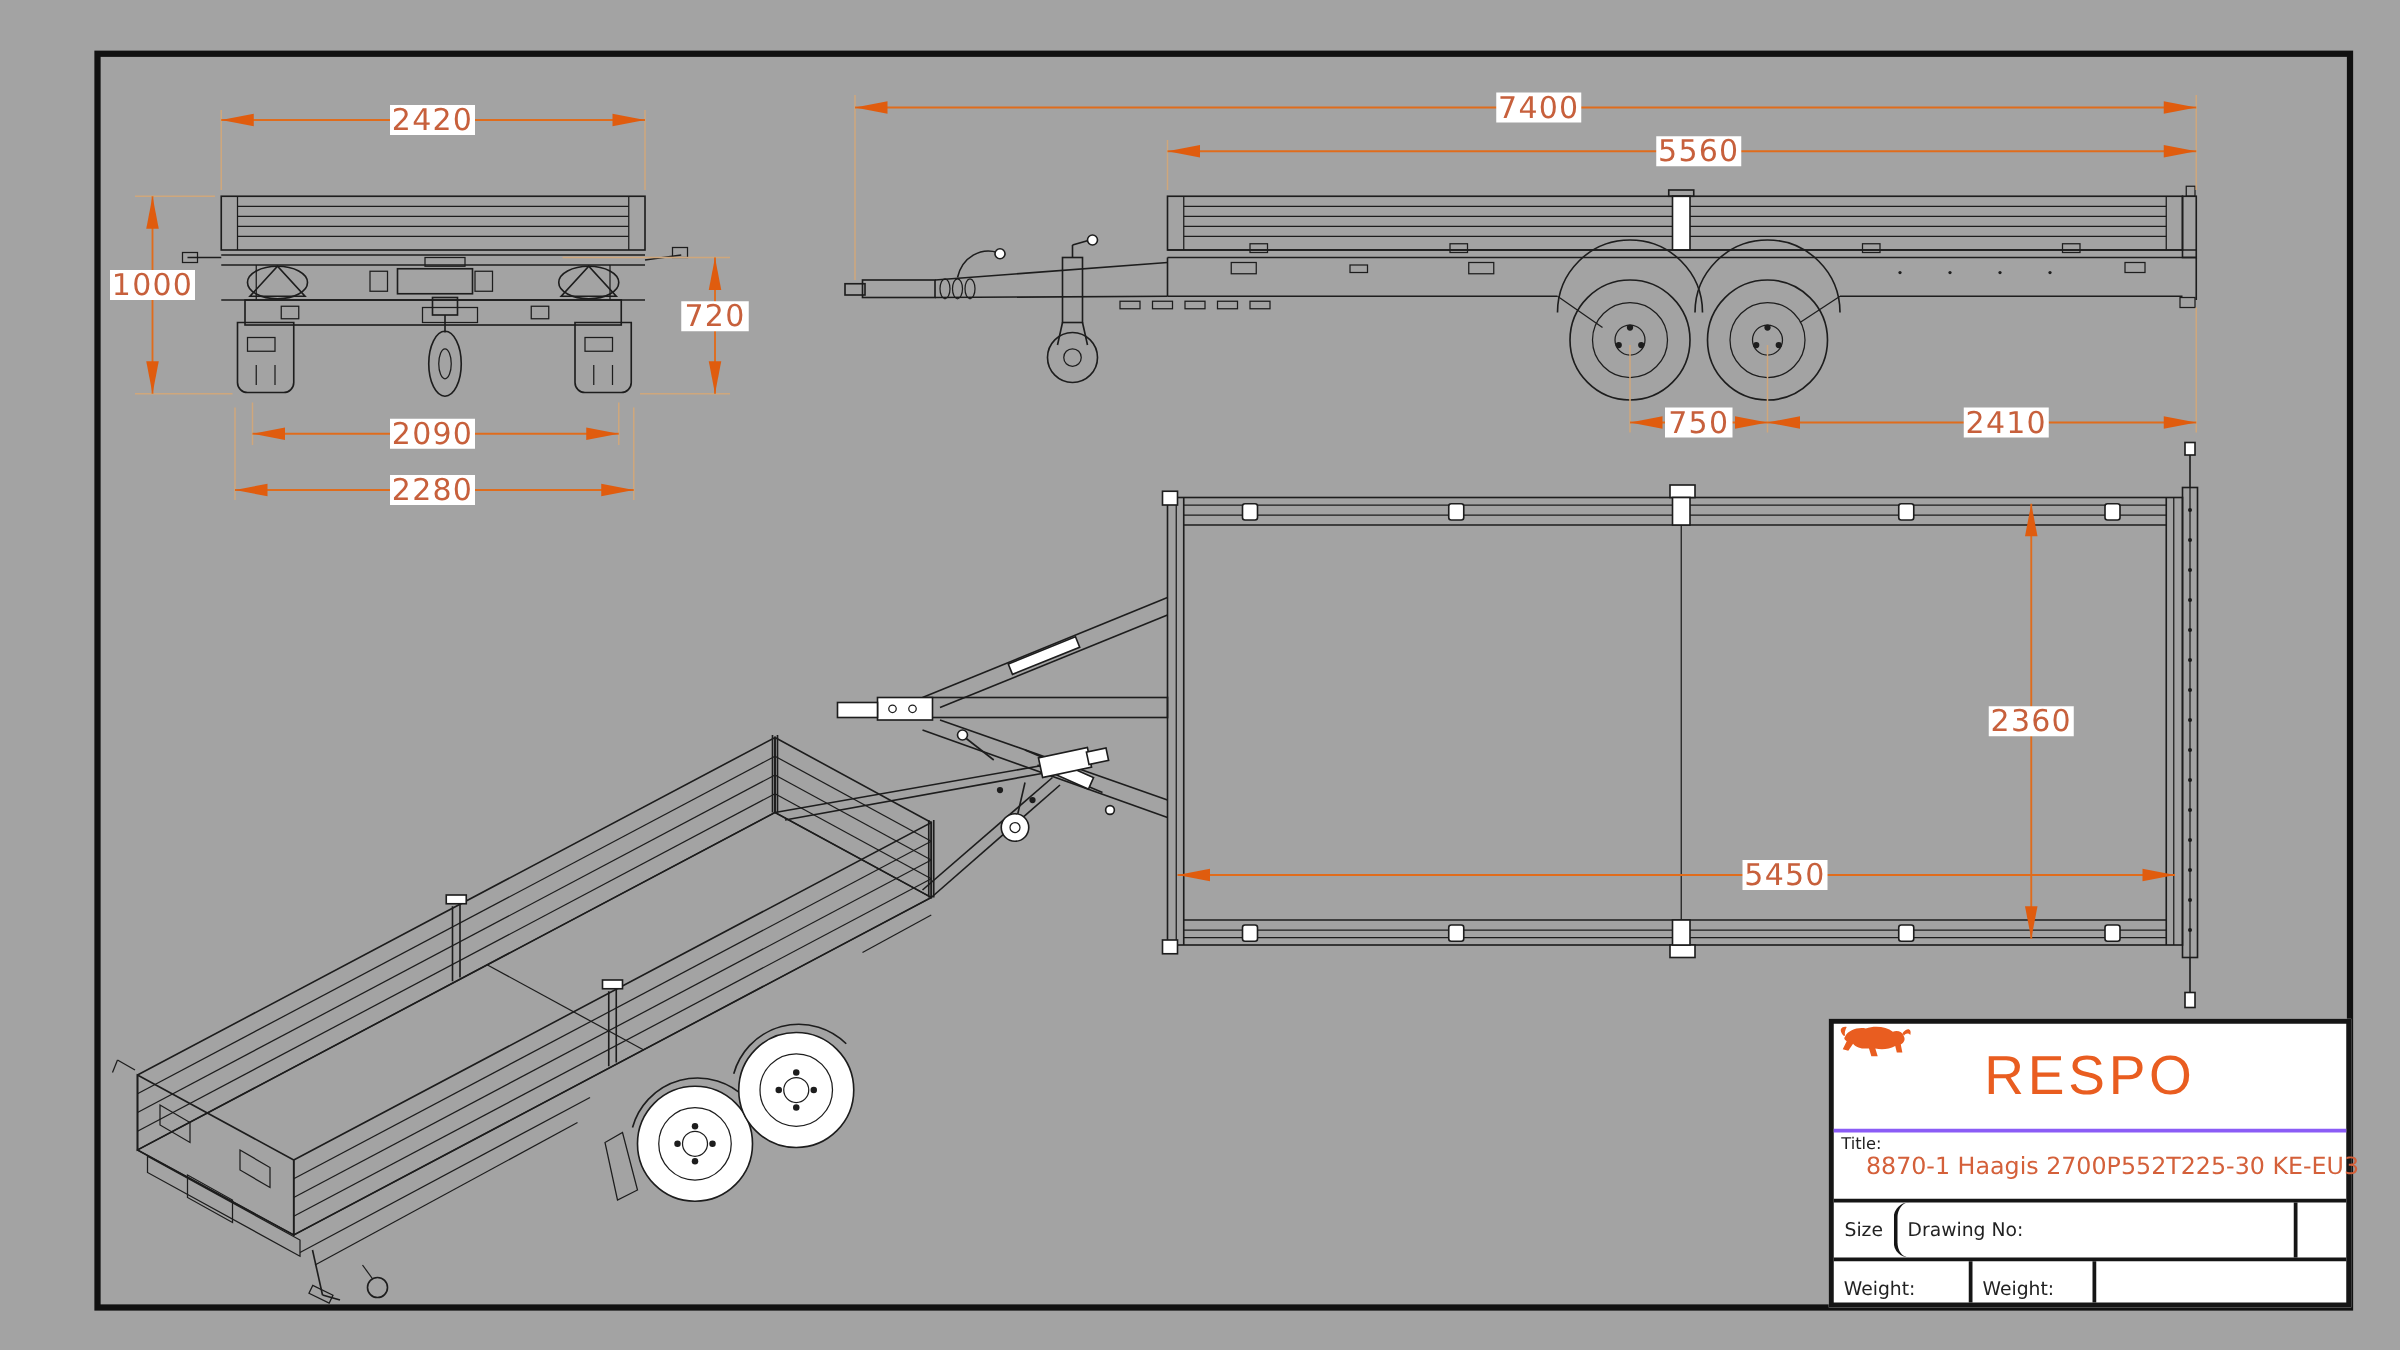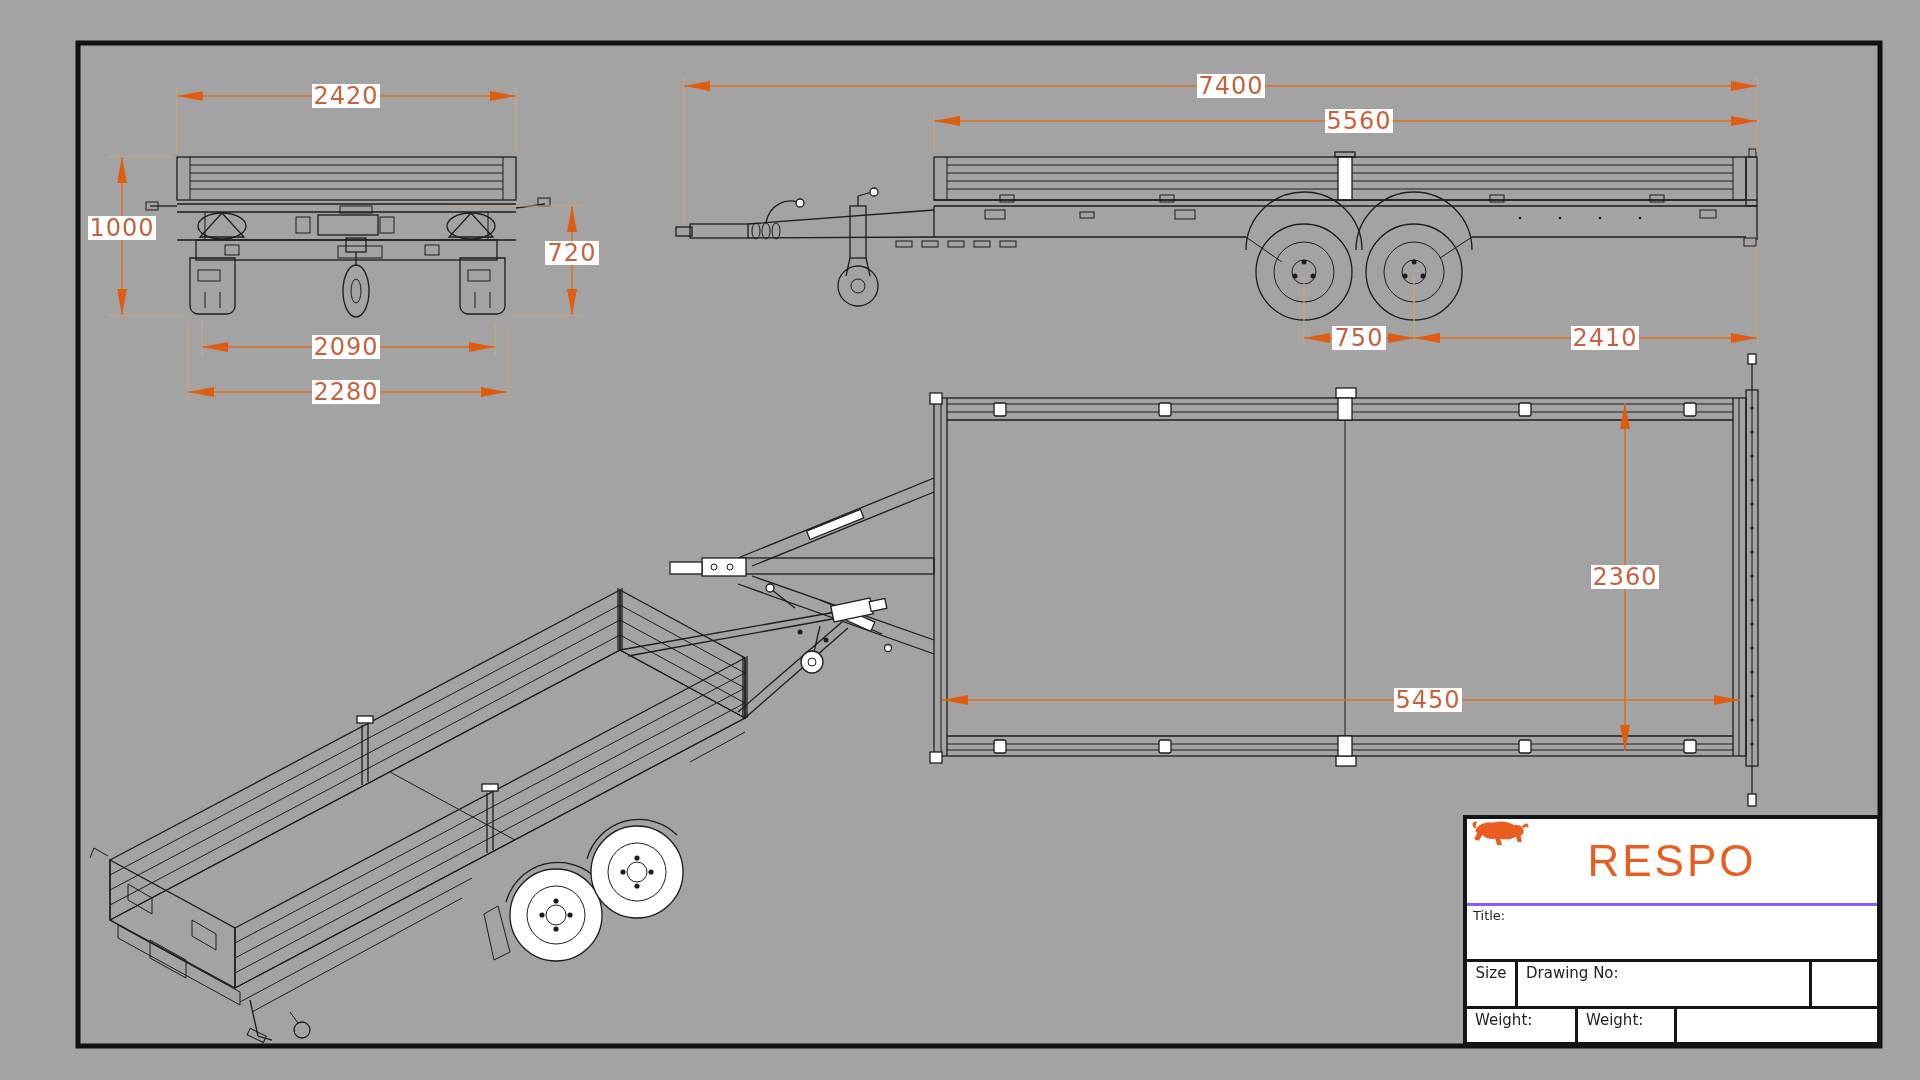--- a/index.html
+++ b/index.html
@@ -27,24 +27,24 @@
            justify-content:center;}
   .tb-brand{font-family:"Liberation Sans", sans-serif;font-weight:normal;font-size:44px;
             line-height:40px;color:#e95d20;letter-spacing:3px;}
   .tb-title-row{height:56px;border-top:3px solid #8b5cf6;position:relative;box-sizing:border-box;}
   .tb-title-label{position:absolute;left:6px;top:2px;font-size:13px;color:#222;}
   .tb-title{position:absolute;left:40px;right:4px;top:0;bottom:0;display:flex;
             align-items:center;justify-content:center;color:#d4603a;font-size:19px;
             white-space:nowrap;}
   .tb-size-row{height:47px;border-top:3px solid #151515;display:flex;box-sizing:border-box;}
   .tb-scale-row{flex:1;border-top:3px solid #151515;display:flex;box-sizing:border-box;}
-  .tb-cell{box-sizing:border-box;font-size:15px;color:#222;padding:2px 0 0 8px;}
+  .tb-cell{box-sizing:border-box;font-size:15px;color:#222;padding:13px 0 0 8px;}
   .tb-cell + .tb-cell{border-left:3px solid #151515;}
   .c-size{width:48px;text-align:center;padding-left:0;}
-  .c-drno{width:294px;}
+  .c-drno{width:320px;border-radius:12px;}
   .c-fill{flex:1;}
   .c-scale{width:108px;}
   .c-weight{width:99px;}
 </style>
 </head>
 <body>
 
 <div class="sheet">
 
 <svg width="1920" height="1080" viewBox="0 0 1920 1080">
@@ -446,20 +446,21 @@
       <svg width="64" height="28" viewBox="0 0 100 44">
         <path fill="#e95d20" d="M14,16 C18,8 30,4 40,6 C52,2 66,4 74,10 C80,8 86,10 88,16
           C90,20 88,24 84,26 L86,36 79,36 77,28 C69,32 60,33 52,31 L55,41 47,41 44,31
           C36,32 28,30 24,25 L18,34 11,32 16,22 C13,20 12,18 14,16 Z"></path>
         <path fill="#e95d20" d="M12,15 C6,9 8,3 16,4 C14,8 13,11 14,15 Z"></path>
         <path fill="#e95d20" d="M86,12 C92,4 98,6 96,14 C93,11 90,12 88,15 Z"></path>
       </svg>
     </div>
     <div class="tb-title-row">
       <span class="tb-title-label">Title:</span>
+      <div class="tb-title">8870-1 Haagis 2700P552T225-30 KE-EU3</div>
     </div>
     <div class="tb-size-row">
       <div class="tb-cell c-size">Size</div>
       <div class="tb-cell c-drno">Drawing No:</div>
       <div class="tb-cell c-fill"></div>
     </div>
     <div class="tb-scale-row">
       <div class="tb-cell c-scale">Weight:</div>
       <div class="tb-cell c-weight">Weight:</div>
       <div class="tb-cell c-fill"></div>

